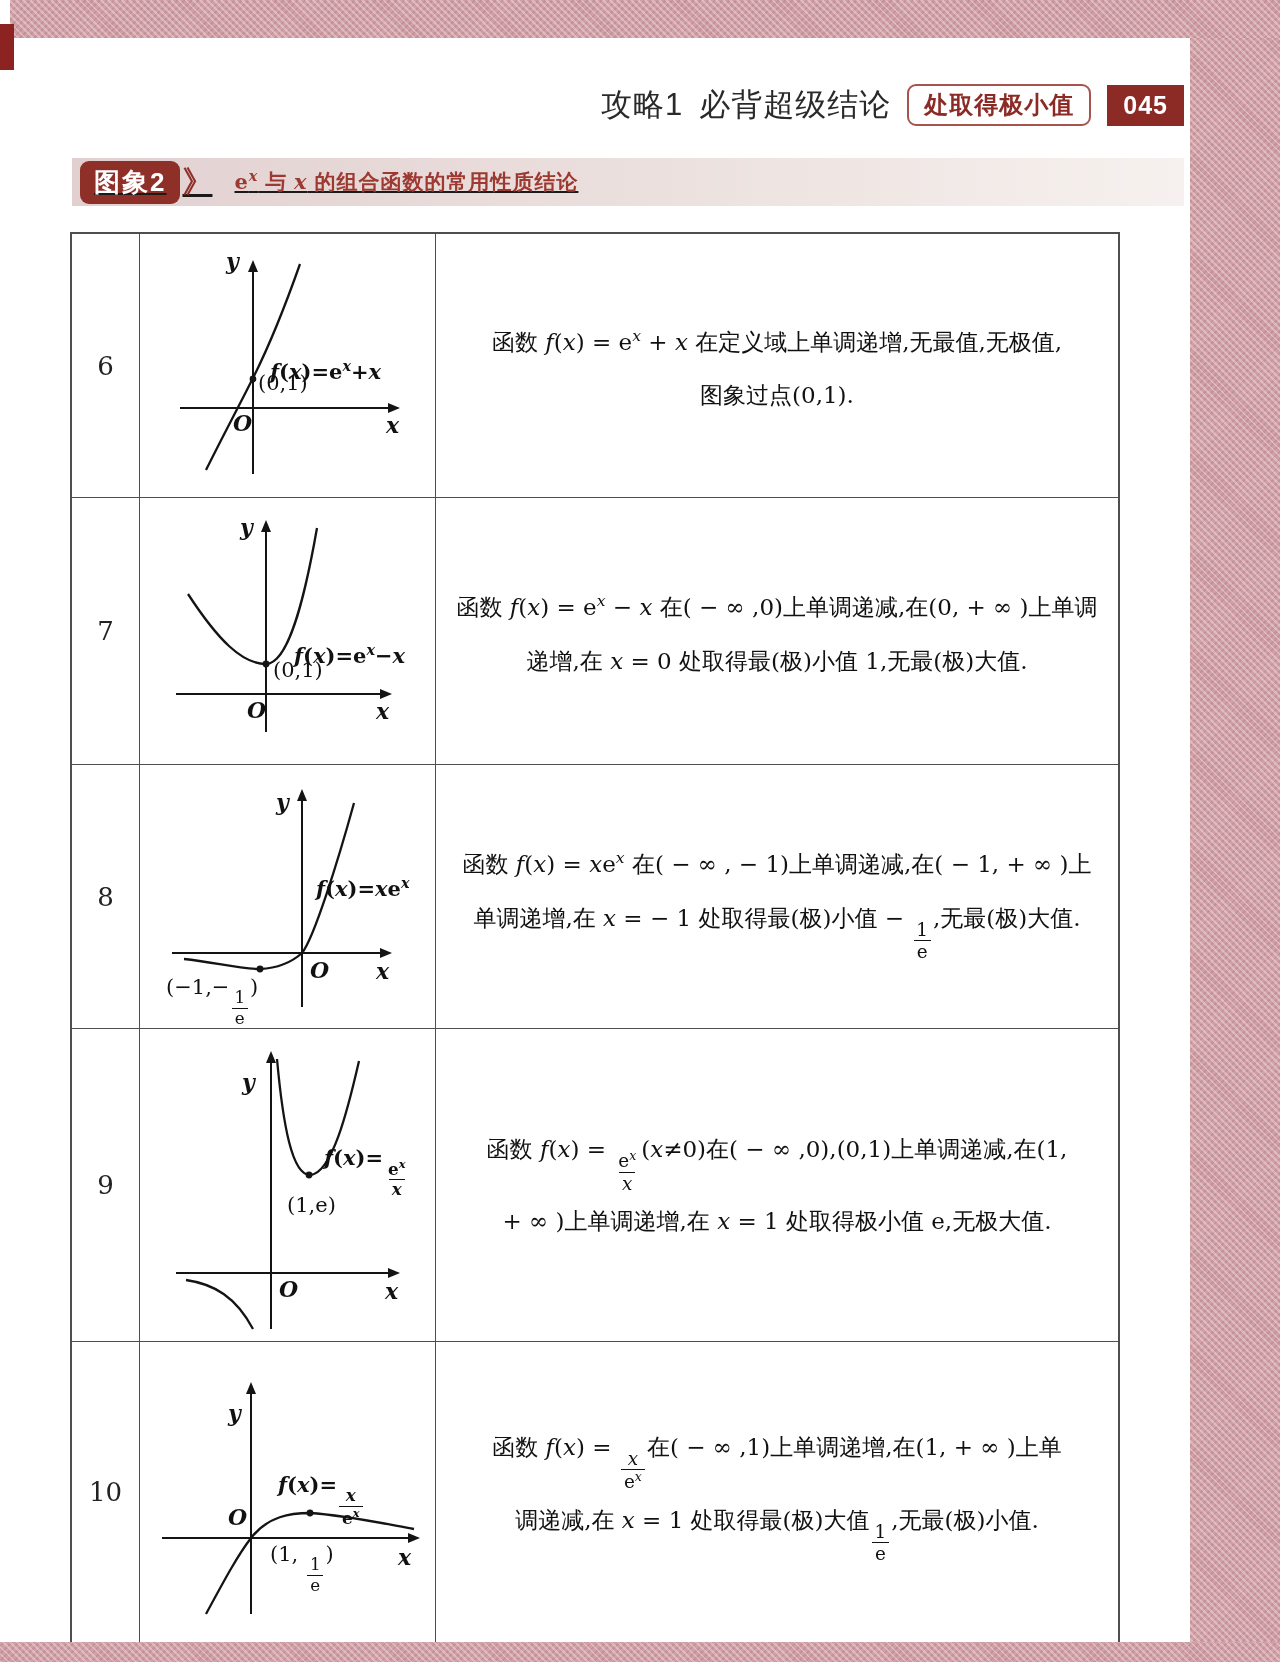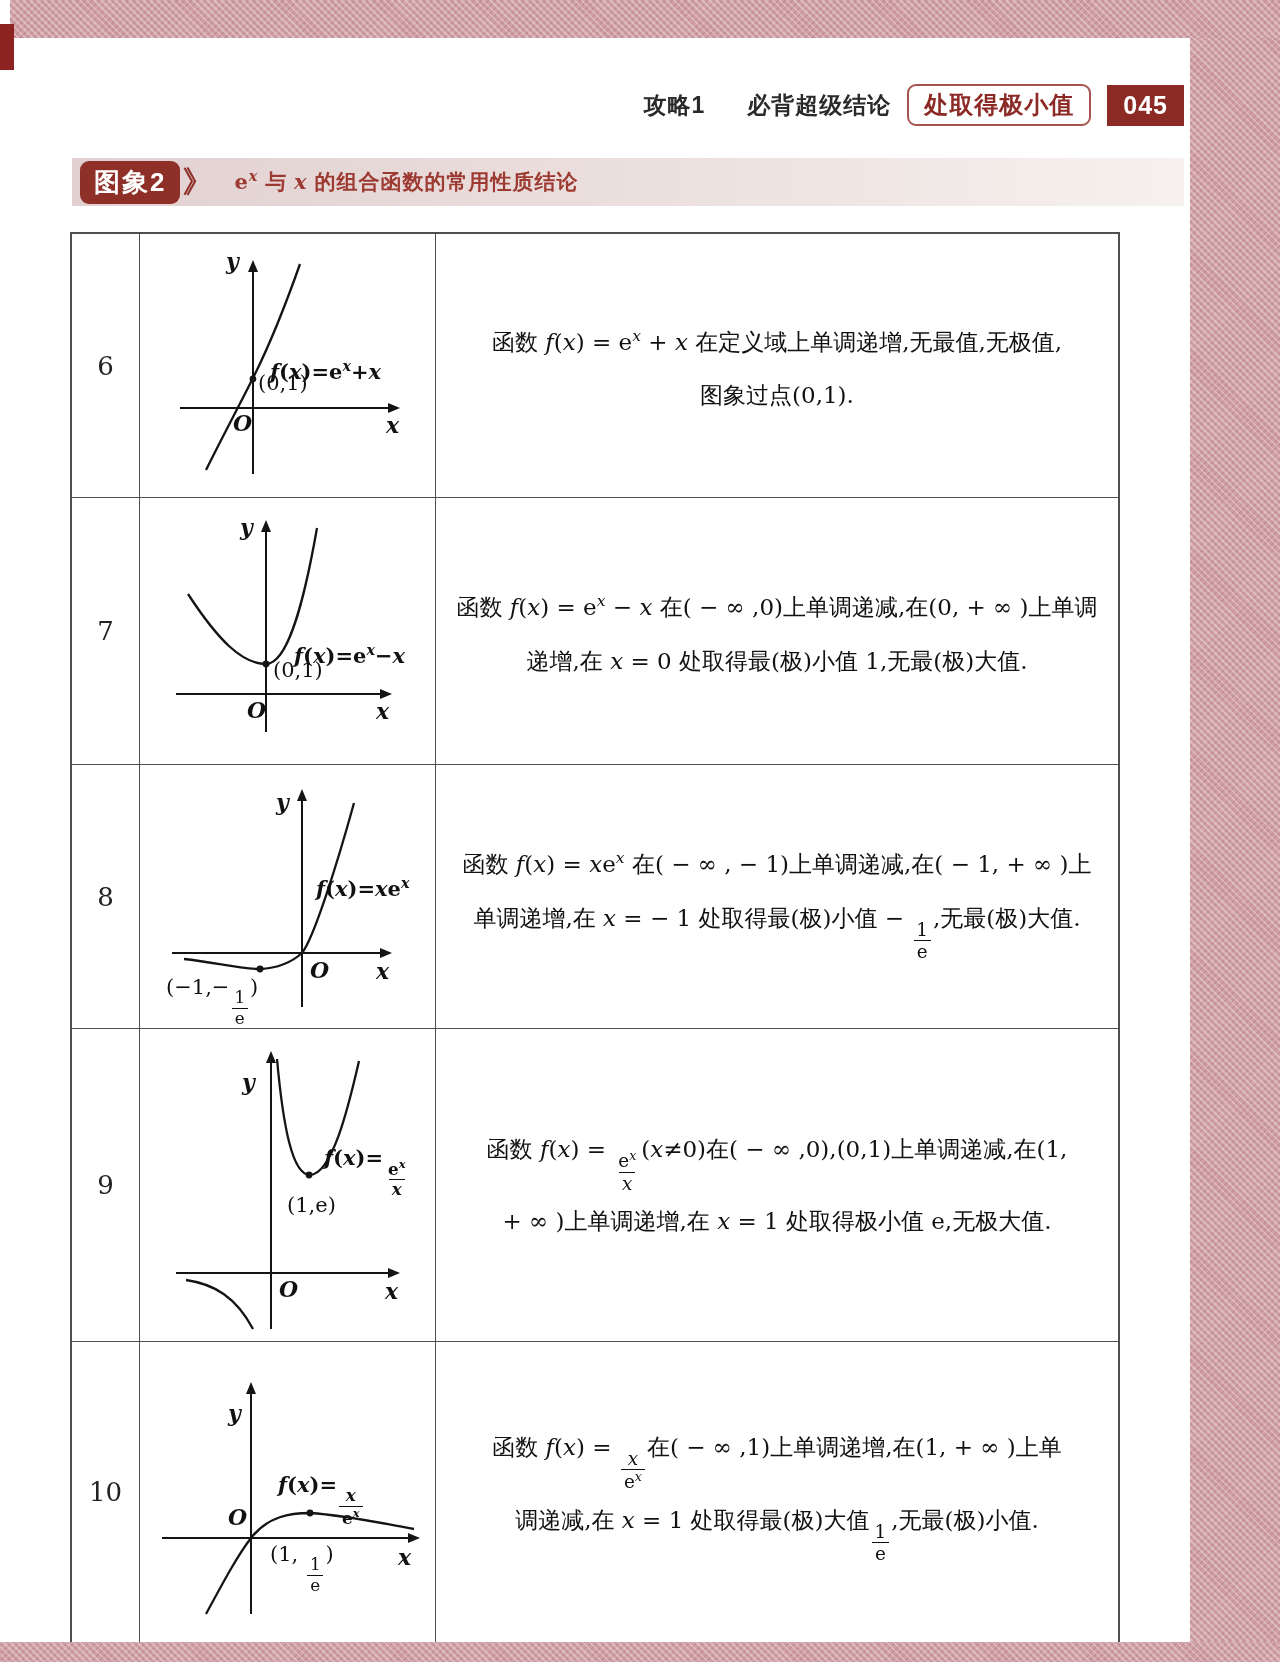--- a/index.html
+++ b/index.html
@@ -14,29 +14,29 @@
       repeating-linear-gradient(45deg, rgba(255,255,255,.30) 0 2px, rgba(255,255,255,0) 2px 5px),
       repeating-linear-gradient(-45deg, rgba(140,70,80,.16) 0 2px, rgba(140,70,80,0) 2px 5px);
   }
   .strip-top{position:absolute;top:0;left:10px;right:0;height:38px;z-index:6;}
   .strip-right{position:absolute;top:0;right:0;width:90px;height:100%;z-index:5;}
   .strip-bottom{position:absolute;bottom:0;left:0;right:0;height:20px;z-index:6;}
   .corner-mark{position:absolute;top:24px;left:0;width:14px;height:46px;background:#8c2320;z-index:7;}
 
   
   .header{position:absolute;top:84px;right:96px;display:flex;align-items:center;gap:16px;z-index:8;}
-  .hdr-text{font-size:23px;font-weight:700;color:#2a2a2a;letter-spacing:1px;display:flex;gap:42px;}
+  .hdr-text{font-size:31px;font-weight:400;color:#2a2a2a;letter-spacing:1px;display:flex;gap:16px;}
   .hdr-badge{background:#fff;border:2.5px solid #a8544e;border-radius:9px;color:#8c2a26;
     font-weight:800;font-size:24px;padding:3px 15px;letter-spacing:1px;}
   .hdr-page{background:#8c2a26;color:#fff;font-weight:700;font-size:25px;padding:6px 16px;letter-spacing:1px;}
 
   
   .banner{position:absolute;top:158px;left:72px;width:1112px;height:48px;z-index:2;
     background:linear-gradient(90deg,#e2d0d1,#ece1df 55%,#f6f1ee);
-    display:flex;align-items:center;}
+    display:flex;align-items:center;text-decoration:underline;}
   .banner-tag{background:#8e2f28;color:#fff;font-size:26px;font-weight:700;
     padding:4px 14px;border-radius:9px;margin-left:8px;letter-spacing:2px;}
   .banner-chevron{color:#8e2f28;font-size:30px;font-weight:700;margin:0 22px 0 2px;line-height:1;}
   .banner-title{color:#9c3a31;font-size:21px;font-weight:800;letter-spacing:1px;}
   .banner-title .m{font-family:"DejaVu Serif",serif;font-weight:600;}
 
   
   .table{position:absolute;top:232px;left:70px;width:1046px;border:2px solid #4f4f4f;z-index:1;background:#fff;}
   .trow{display:grid;grid-template-columns:68px 296px 1fr;}
   .trow + .trow{border-top:1.5px solid #4f4f4f;}

